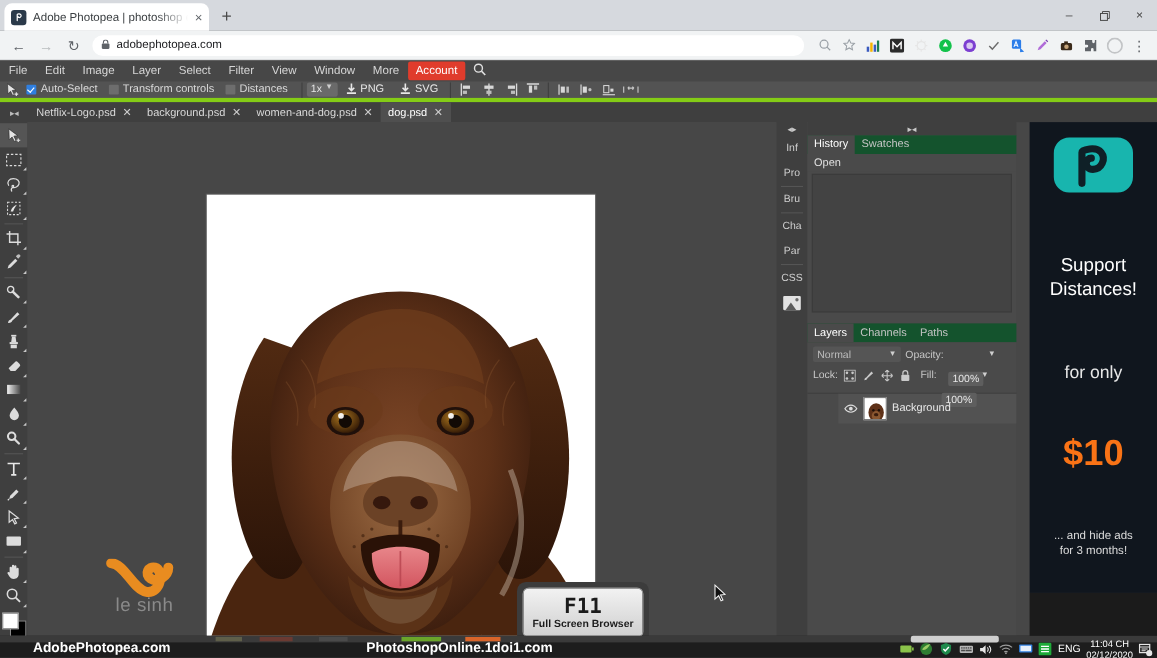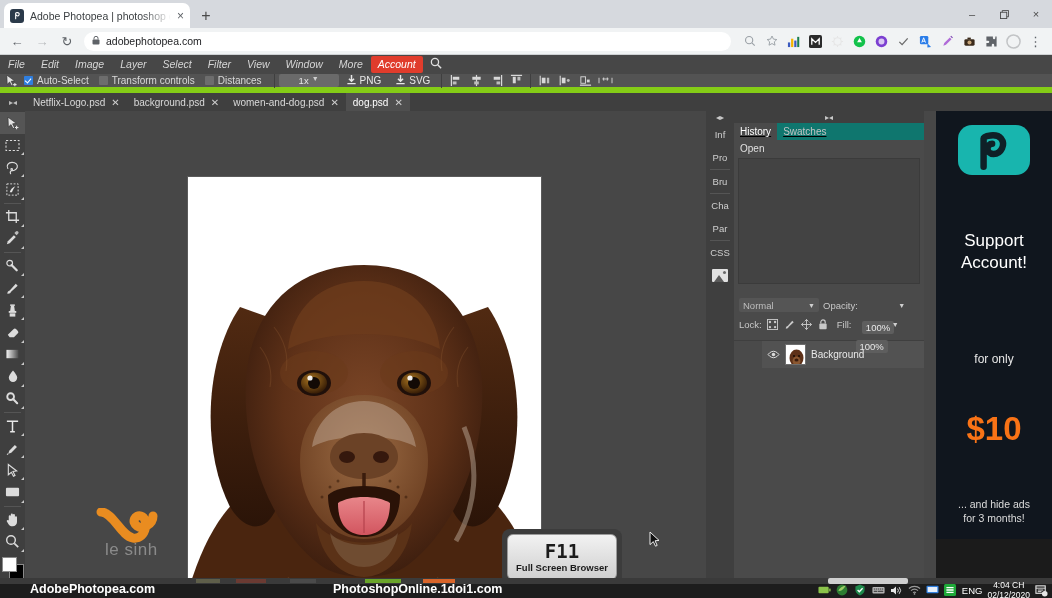--- a/index.html
+++ b/index.html
@@ -61,41 +61,41 @@
   .ext-row{ display:flex;align-items:center;gap:1px;}
   .ext{ width:21px;height:21px;display:flex;align-items:center;justify-content:center;font-size:11px;}
 
   
   .pp{ position:absolute; left:0; top:55px; width:1052px; height:523px; background:#474747; }
 
   .pp-menubar{
     position:absolute;left:0;top:0;width:1052px;height:19px;background:#474747;
     display:flex;align-items:center;
   }
-  .mi{ font-size:10.5px;color:#d6d6d6; padding:2px 8px; line-height:13px;font-style:italic; }
+  .mi{ font-size:10.5px;color:#d6d6d6; padding:2px 8px; line-height:13px; }
   .mi.account{ background:#e03c2c; color:#fff; border-radius:2px; padding:2px 7px;}
   .mi.searchico{ padding:1px 7px; }
   .pp-menubar-right{ position:absolute; right:4px; top:0; height:19px; display:flex; align-items:center; }
   .mir{ font-size:9.5px;color:#cfcfcf;padding:0 5px; }
   .soc{ width:15px;height:15px;display:flex;align-items:center;justify-content:center;margin-left:1px;}
 
   .pp-optionbar{
     position:absolute;left:0;top:19px;width:1052px;height:19px;background:#535353;
-    display:flex;align-items:center;gap:0px;border-bottom:6px solid #84cc16;
+    display:flex;align-items:center;gap:0px;border-bottom:4px solid #84cc16;
   }
   .ob-tool{width:22px;height:18px;display:flex;align-items:center;justify-content:center;}
   .ob-check{ display:flex;align-items:center;gap:4px;padding:0 8px 0 2px; font-size:10px;color:#d9d9d9;}
   .cbx{ width:9px;height:9px;background:#6d6d6d;border-radius:1px;display:inline-block;}
   .cbx.on{ background:#2f7fe0; position:relative;}
   .cbx.on:after{content:"";position:absolute;left:2px;top:1px;width:3px;height:5px;
     border:solid #fff;border-width:0 1.5px 1.5px 0;transform:rotate(40deg);}
   .ob-sep{width:1px;height:14px;background:#3f3f3f;margin:0 4px;}
   .zoomsel{
     background:#6a6a6a;border-radius:2px;font-size:9.5px;color:#e6e6e6;
-    padding:1px 20px; display:flex; align-items:flex-start; gap:3px;
+    padding:1px 4px; display:flex; align-items:flex-start; gap:3px;
   }
   .dlbtn{ display:flex;align-items:center;gap:3px; padding:0 7px; font-size:10px;color:#e8e8e8;}
   .alignico{ width:20px;height:18px;display:flex;align-items:center;justify-content:center;}
 
   .pp-doctabs{
     position:absolute;left:0;top:38px;width:1052px;height:18px;background:#3f3f3f;
     display:flex;align-items:flex-end;
   }
   .dt-exp{width:26px;height:18px;display:flex;align-items:center;justify-content:center;
      font-size:8px;color:#bdbdbd;}
@@ -134,21 +134,21 @@
     position:absolute;left:66px;bottom:10px;width:108px;height:60px;pointer-events:none;opacity:.95;
   }
   .wm-text{position:absolute;left:14px;top:32px;font-size:17px;color:#8e8e8e;letter-spacing:.5px;
     font-family:"Liberation Sans",sans-serif;}
 
   .cursor{position:absolute;left:624px;top:420px;width:12px;height:17px;}
 
   
   .f11{
     position:absolute;left:470px;top:529px;width:120px;height:56px;
-    background:#3c3c3c;border-radius:8px;padding:5px;margin-left:32px;
+    background:#3c3c3c;border-radius:8px;padding:5px;
   }
   .f11 .key{
     width:110px;height:46px;border-radius:6px;
     background:linear-gradient(#f2f2f2,#cfcfcf);
     border:1px solid #9a9a9a;
     display:flex;flex-direction:column;align-items:center;justify-content:center;
   }
   .f11 .k1{font-size:19px;font-weight:bold;color:#1b1b1b;font-family:"DejaVu Sans Mono",monospace;line-height:20px;}
   .f11 .k2{font-size:9.5px;font-weight:bold;color:#1b1b1b;margin-top:1px;}
 
@@ -165,21 +165,21 @@
   .dock-img{width:16px;height:13px;background:#e2e2e2;border-radius:1px;position:relative;overflow:hidden;}
   .dock-img:after{content:"";position:absolute;left:2px;bottom:0;width:0;height:0;
      border-left:5px solid transparent;border-right:5px solid transparent;border-bottom:7px solid #5b5b5b;}
   .dock-img:before{content:"";position:absolute;right:2px;top:2px;width:3px;height:3px;border-radius:50%;background:#6a6a6a;}
 
   .panel-top{
     position:absolute;left:734px;top:56px;width:190px;height:183px;background:#4a4a4a;
   }
   .panel-collapse{height:12px;display:flex;align-items:center;justify-content:center;
      font-size:8px;color:#c9c9c9;background:#3f3f3f;}
-  .ptabs{height:17px;display:flex;align-items:flex-end;background:#0f766e;text-decoration:underline;}
+  .ptabs{height:17px;display:flex;align-items:flex-end;background:#14532d;}
   .ptab{height:17px;padding:0 6px;font-size:10px;color:#c4c4c4;display:flex;align-items:center;}
   .ptab.active{background:#4a4a4a;color:#fff;}
   .hist-row{height:16px;display:flex;align-items:center;padding:0 6px;font-size:10px;color:#e0e0e0;background:#4a4a4a;}
   .hist-body{margin:2px 4px 4px 4px;height:126px;background:#434343;border:1px solid #3b3b3b;}
 
   .panel-layers{
     position:absolute;left:734px;top:239px;width:190px;height:284px;background:#4a4a4a;
   }
   .lay-props{padding:3px 5px;}
   .lay-row{display:flex;align-items:center;gap:4px;height:16px;margin-bottom:3px;}
@@ -198,21 +198,21 @@
   .layer-name{font-size:10px;color:#e8e8e8;}
 
   
   .ad{
     position:absolute;left:936px;top:56px;width:116px;height:428px;background:#10161e;
     display:flex;flex-direction:column;align-items:center;gap:43px;
   }
   .ad-logo{width:72px;height:72px;border-radius:14px;background:#18b5ae;margin-top:14px;
     display:flex;align-items:center;justify-content:center;}
   .ad-h{font-size:17px;color:#fff;text-align:center;line-height:22px;margin-top:12px;}
-  .ad-sub{font-size:12px;color:#e7e7e7;margin-top:35px;}
+  .ad-sub{font-size:16px;color:#e7e7e7;margin-top:14px;}
   .ad-price{font-size:33px;color:#f97316;font-weight:bold;line-height:36px;margin-top:2px;}
   .ad-small{font-size:10.5px;color:#dcdcdc;text-align:center;line-height:14px;margin-top:7px;}
   .ad-click{font-size:13px;color:#fff;margin-top:25px;}
   .ad-btn{margin-top:7px;background:#e02b20;color:#fff;font-size:13px;font-weight:bold;
     padding:5px 13px;border-radius:3px;}
   .ad-under{position:absolute;left:936px;top:484px;width:116px;height:94px;background:#1b1b1b;}
 
   
   .taskbar{
     position:absolute;left:0;top:578px;width:1052px;height:20px;background:#1d1d1d;
@@ -751,20 +751,25 @@
       <div class="panel-collapse">▸◂</div>
       <div class="ptabs">
         <div class="ptab active">History</div>
         <div class="ptab">Swatches</div>
       </div>
       <div class="hist-row">Open</div>
       <div class="hist-body"></div>
     </div>
 
     <div class="panel-layers">
+      <div class="ptabs">
+        <div class="ptab active">Layers</div>
+        <div class="ptab">Channels</div>
+        <div class="ptab">Paths</div>
+      </div>
       <div class="lay-props">
         <div class="lay-row">
           <span class="blend">
             <span>Normal</span>
             <span class="tri">▼</span>
           </span>
           <span class="lbl">Opacity:</span>
           <span class="numf">100%</span>
           <span class="tri">▼</span>
         </div>
@@ -824,21 +829,21 @@
     </div>
 
     <div class="ad">
       <div class="ad-logo">
         <svg width="50" height="50" viewBox="0 0 24 24">
             <path d="M7 20V6.5c0-1.2 6.2-2.8 8.4 0 2.2 2.8.2 7.4-3.6 7.4-2 0-2.9-1.3-2.9-2.6 0-1.4 1.1-2.3 2.2-2.3" fill="none" stroke="#0f2027" stroke-width="3.1" stroke-linecap="round" stroke-linejoin="round"></path>
           </svg>
       </div>
       <div class="ad-h">
         <div>Support</div>
-        <div>Account!</div>
+        <div>Distances!</div>
       </div>
       <div class="ad-sub">for only</div>
       <div class="ad-price">$10</div>
       <div class="ad-small">
         <div>... and hide ads</div>
         <div>for 3 months!</div>
       </div>
       <div class="ad-click">click</div>
       <div class="ad-btn">Account</div>
     </div>
@@ -915,21 +920,21 @@
           </svg>
         </span>
       <span class="tray-ico">
           <svg width="12" height="12" viewBox="0 0 12 12">
             <rect width="12" height="12" rx="1.5" fill="#1faa39"></rect>
             <path d="M2.4 3.6h7.2M2.4 6h7.2M2.4 8.4h7.2" stroke="#fff" stroke-width="1.3"></path>
           </svg>
         </span>
       <span class="tray-lang">ENG</span>
       <span class="tray-clock">
-        <div>4:04 CH</div>
+        <div>11:04 CH</div>
         <div>02/12/2020</div>
       </span>
       <span class="tray-ico">
           <svg width="13" height="13" viewBox="0 0 14 14">
             <rect x="1" y="2" width="10" height="8" fill="none" stroke="#e6e6e6" stroke-width="1.2"></rect>
             <path d="M1 4.5h10M3 6.5h6M3 8.2h4" stroke="#e6e6e6" stroke-width="1"></path>
             <circle cx="10.5" cy="10.5" r="3" fill="#e6e6e6"></circle>
           </svg>
         </span>
     </div>

